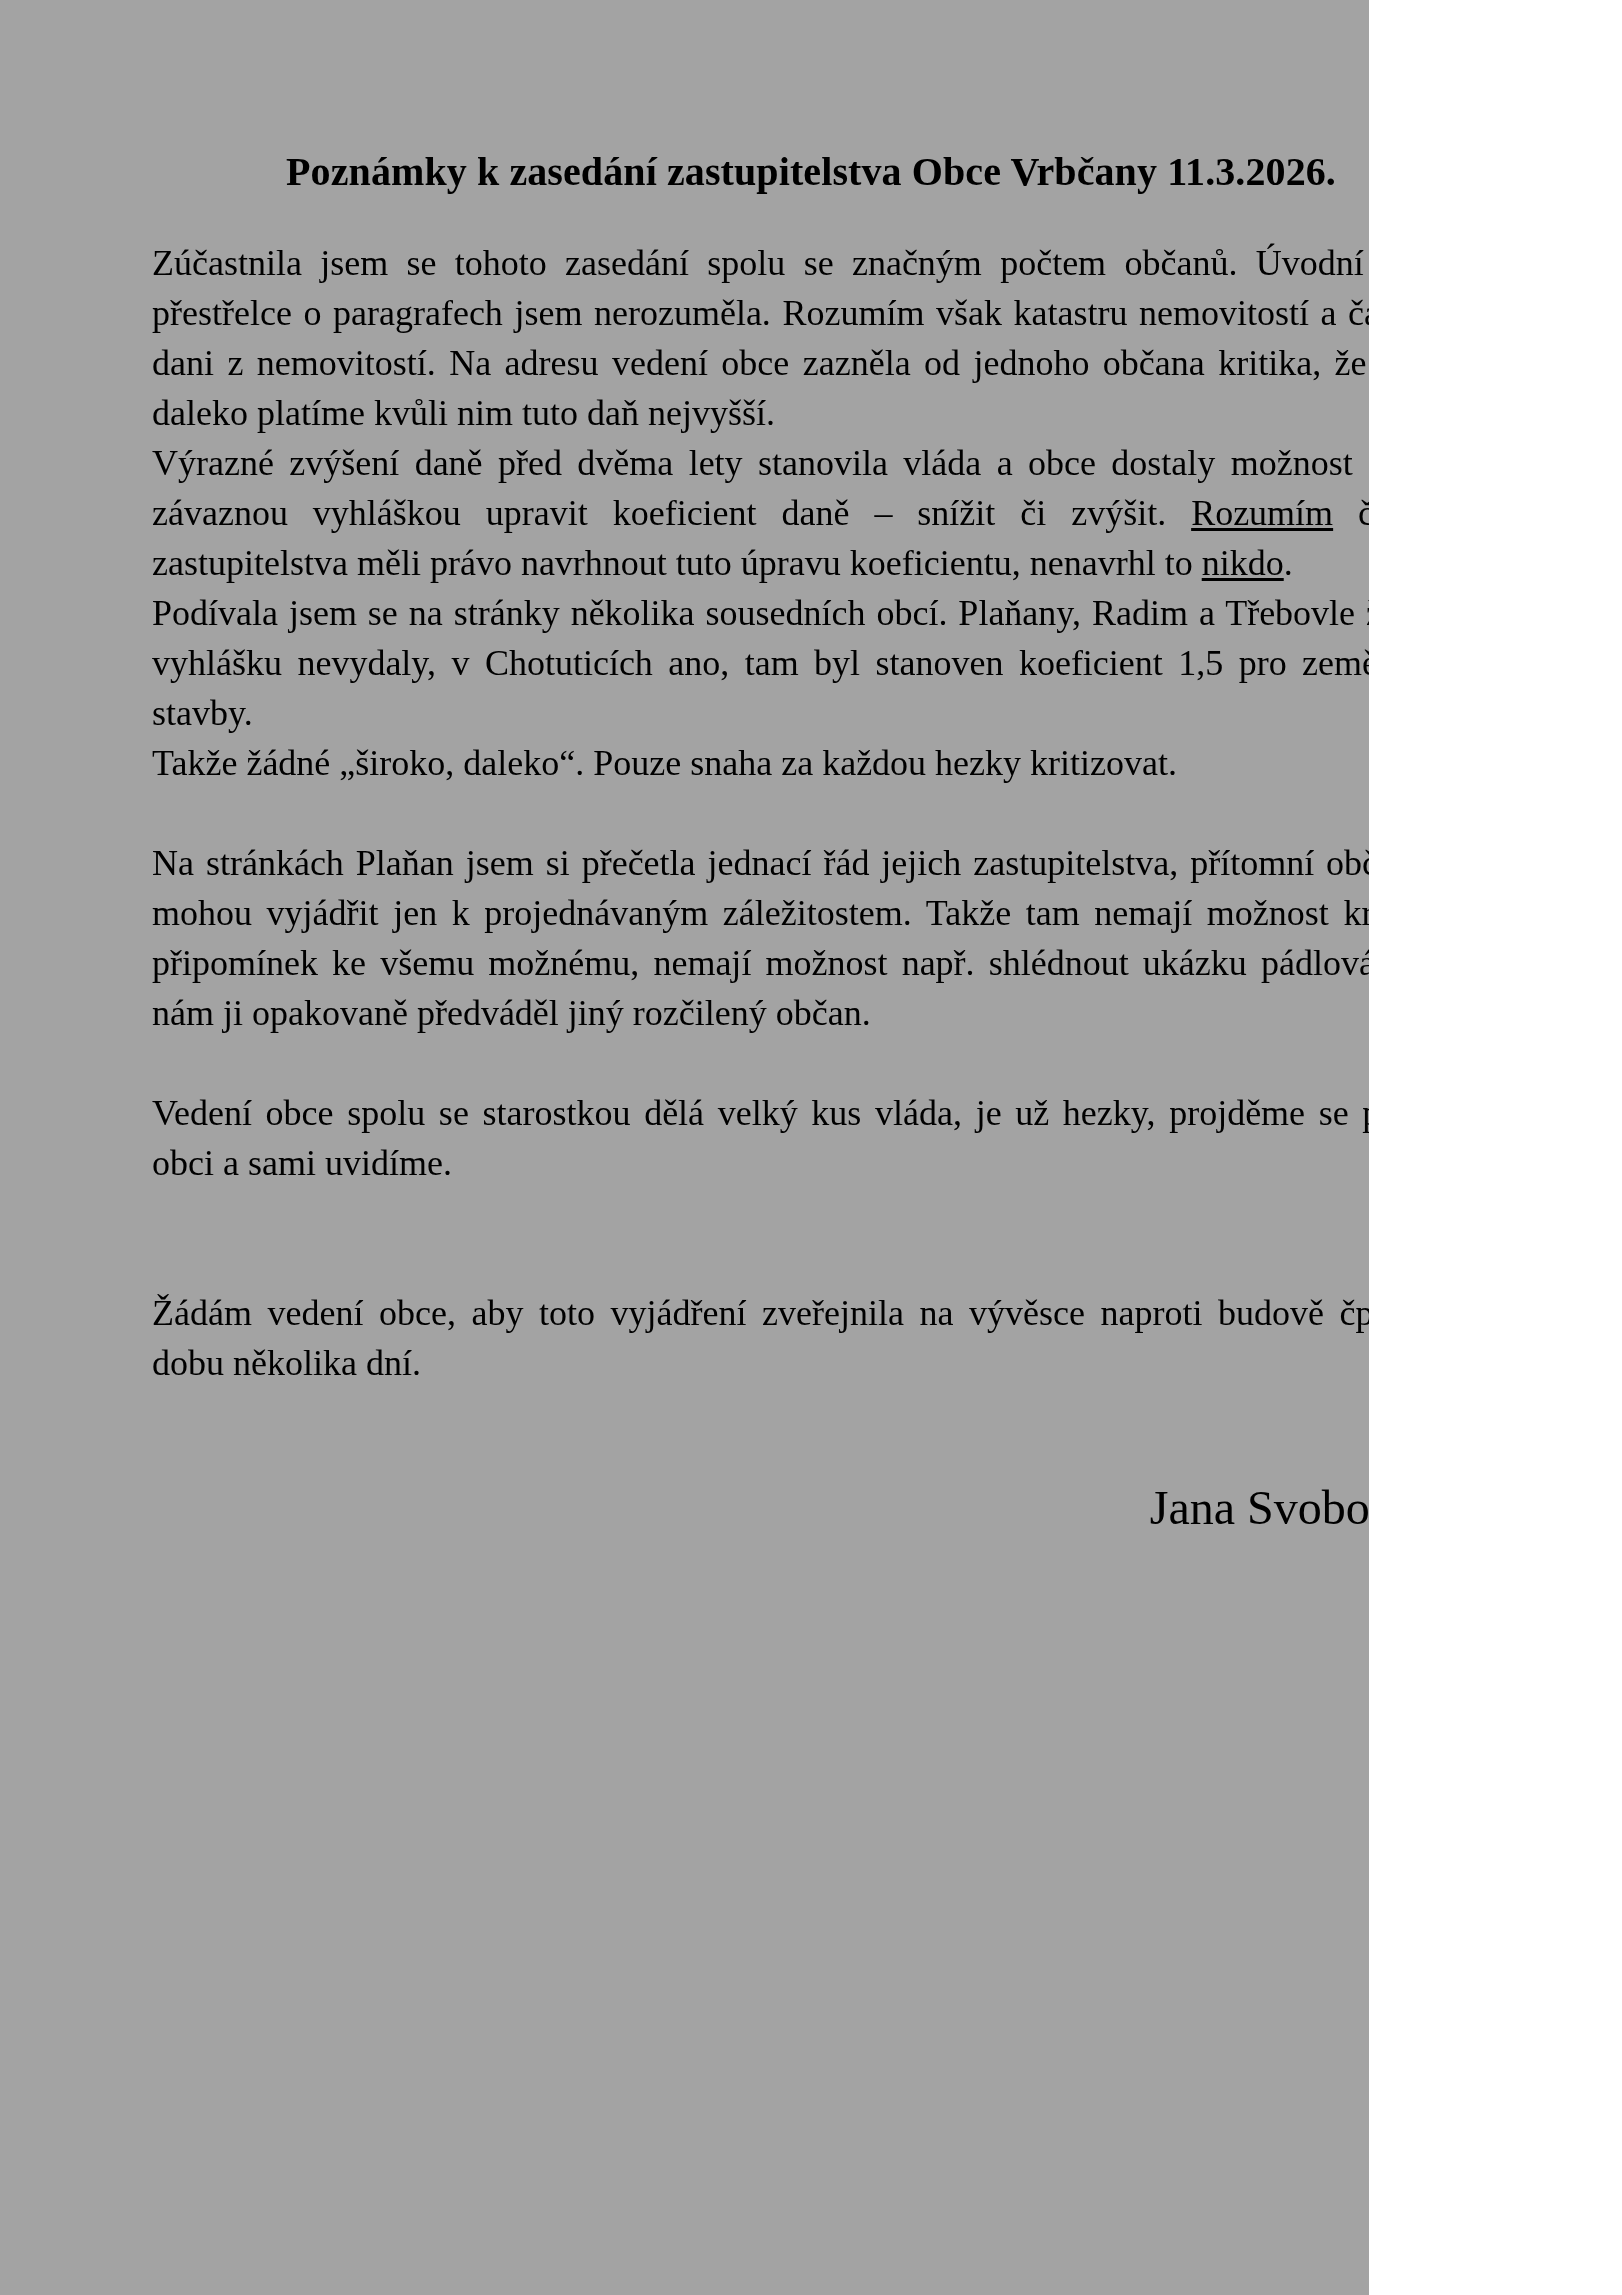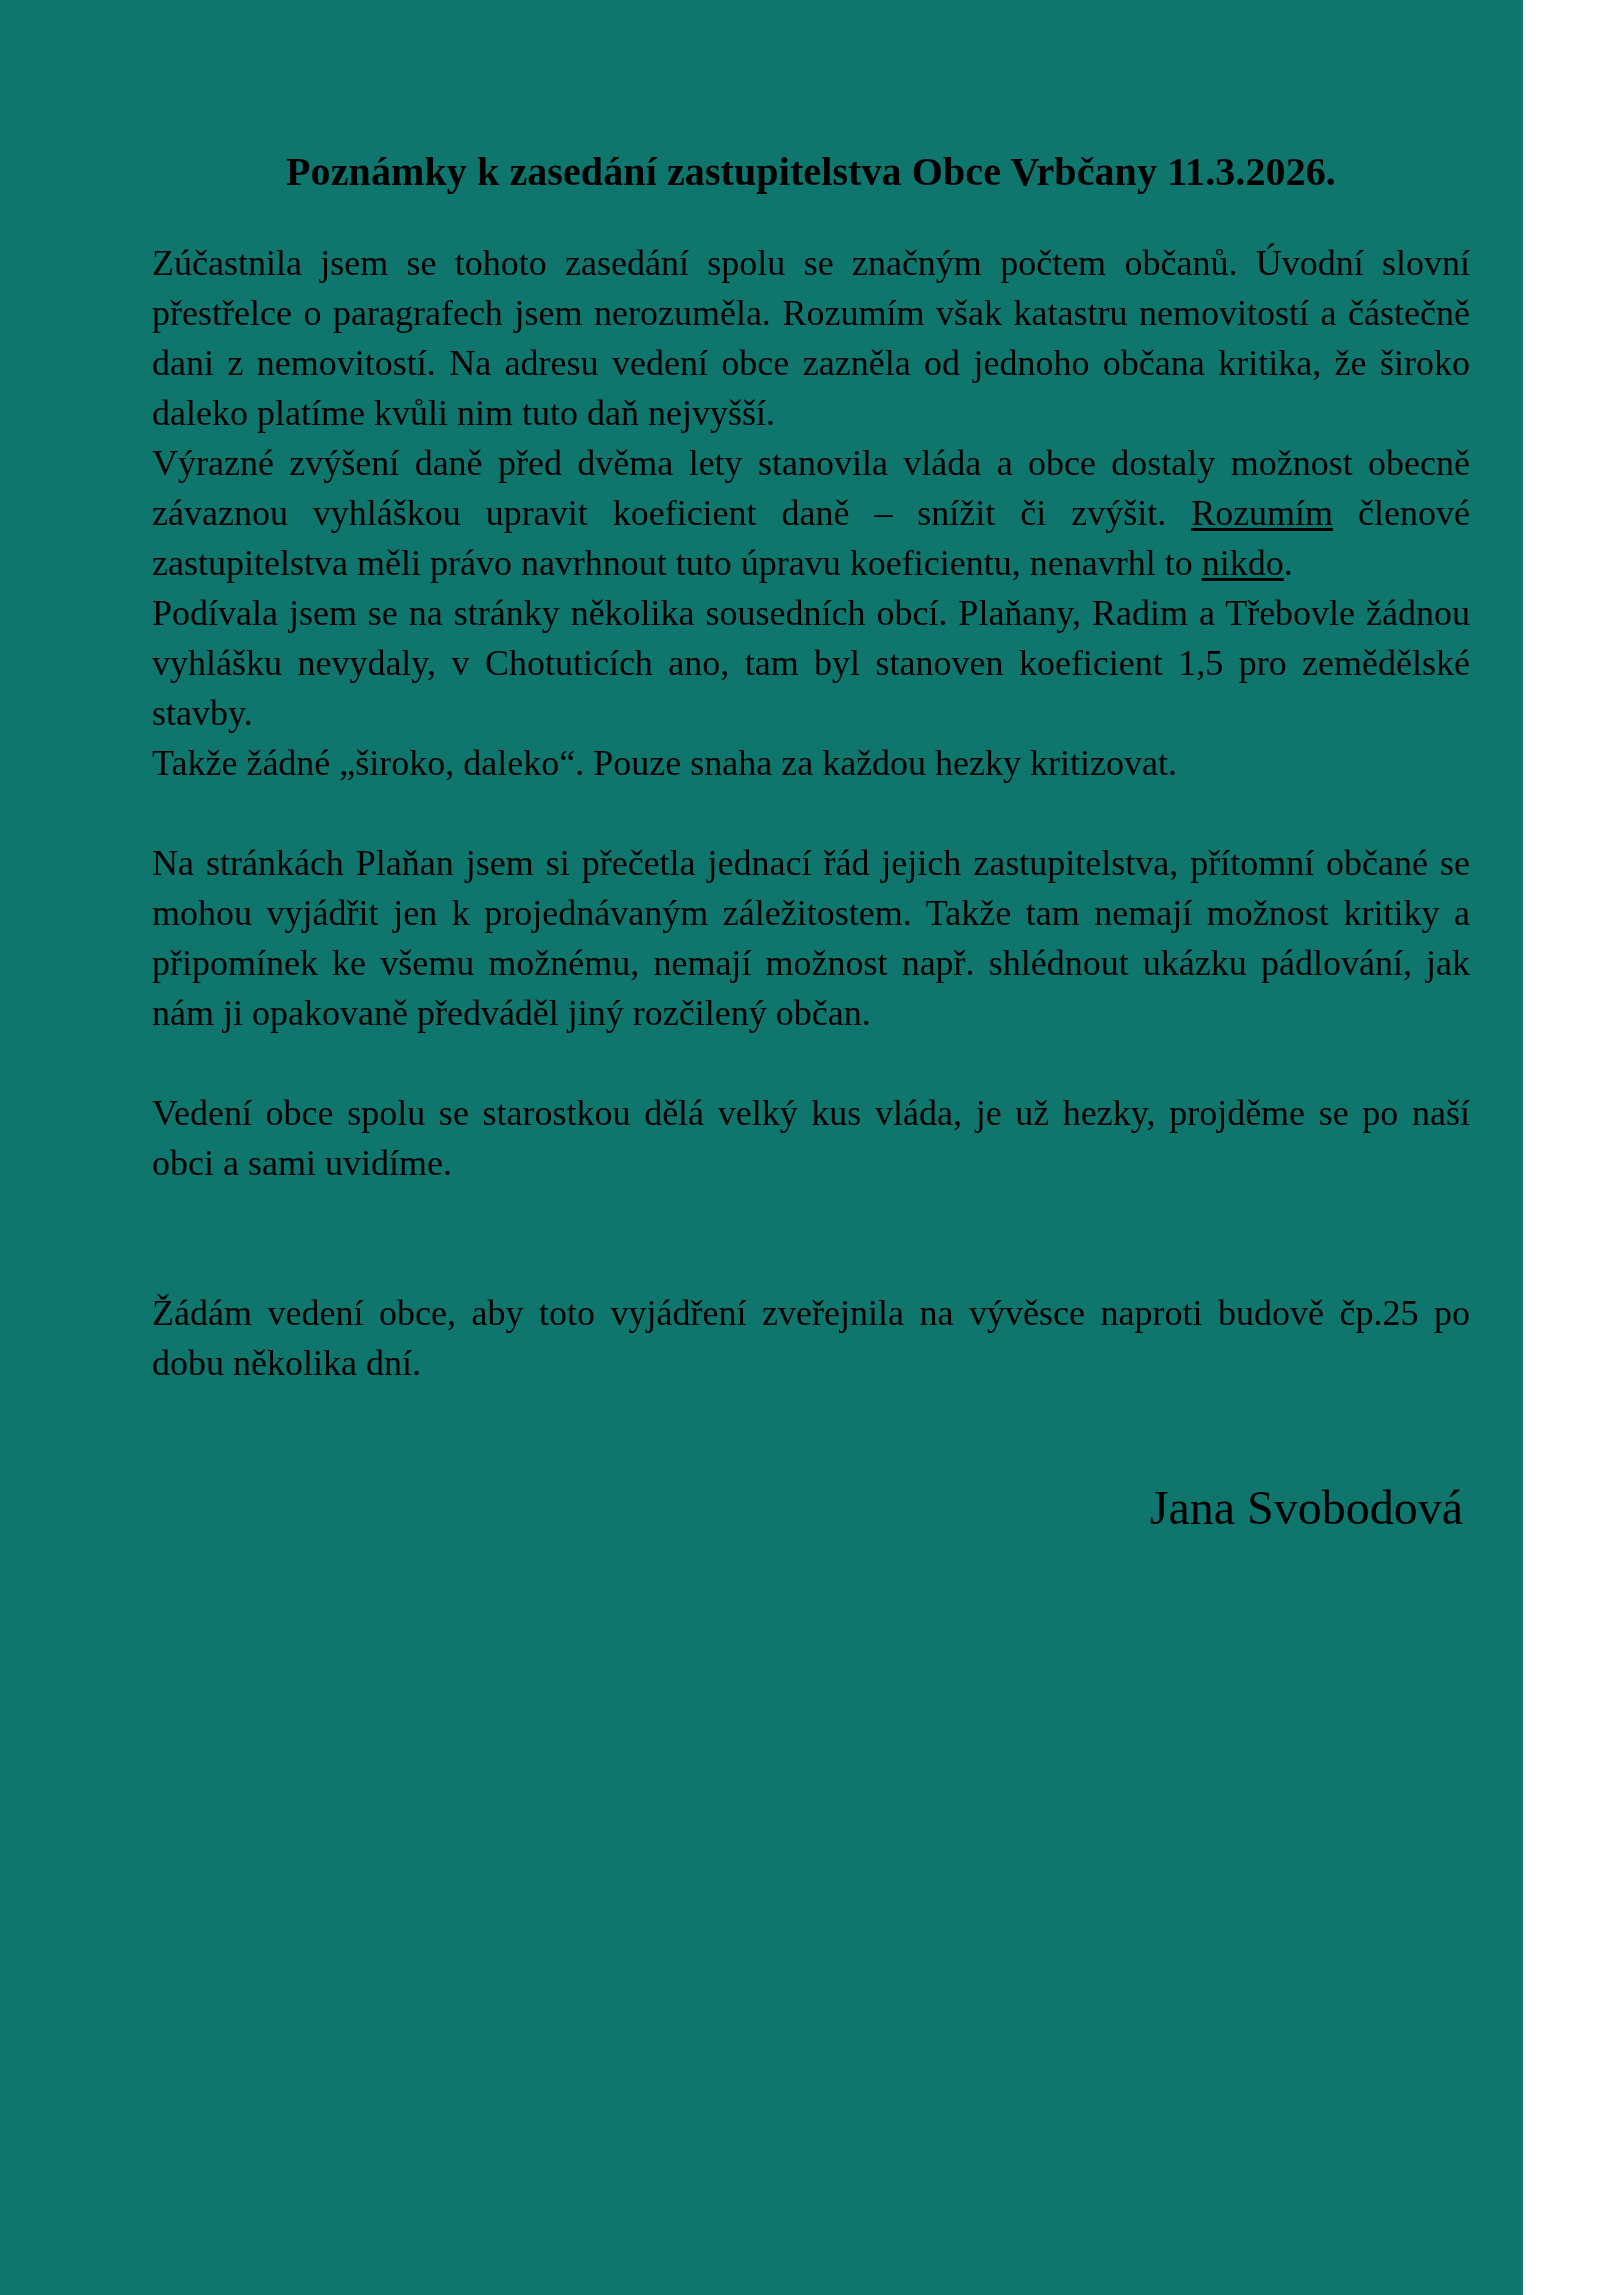--- a/index.html
+++ b/index.html
@@ -10,23 +10,23 @@
   }
   body {
     width: 1623px;
     height: 2295px;
     font-family: "Liberation Serif", "DejaVu Serif", serif;
     color: #000000;
     -webkit-font-smoothing: antialiased;
   }
   .page {
     position: relative;
-    width: 1523px;
+    width: 1369px;
     height: 2295px;
-    background: #0f766e;
+    background: #a3a3a3;
     box-sizing: border-box;
     padding: 8px;
     overflow: hidden;
   }
   .content {
     position: absolute;
     left: 152px;
     top: 0;
     width: 1318px;   
   }

